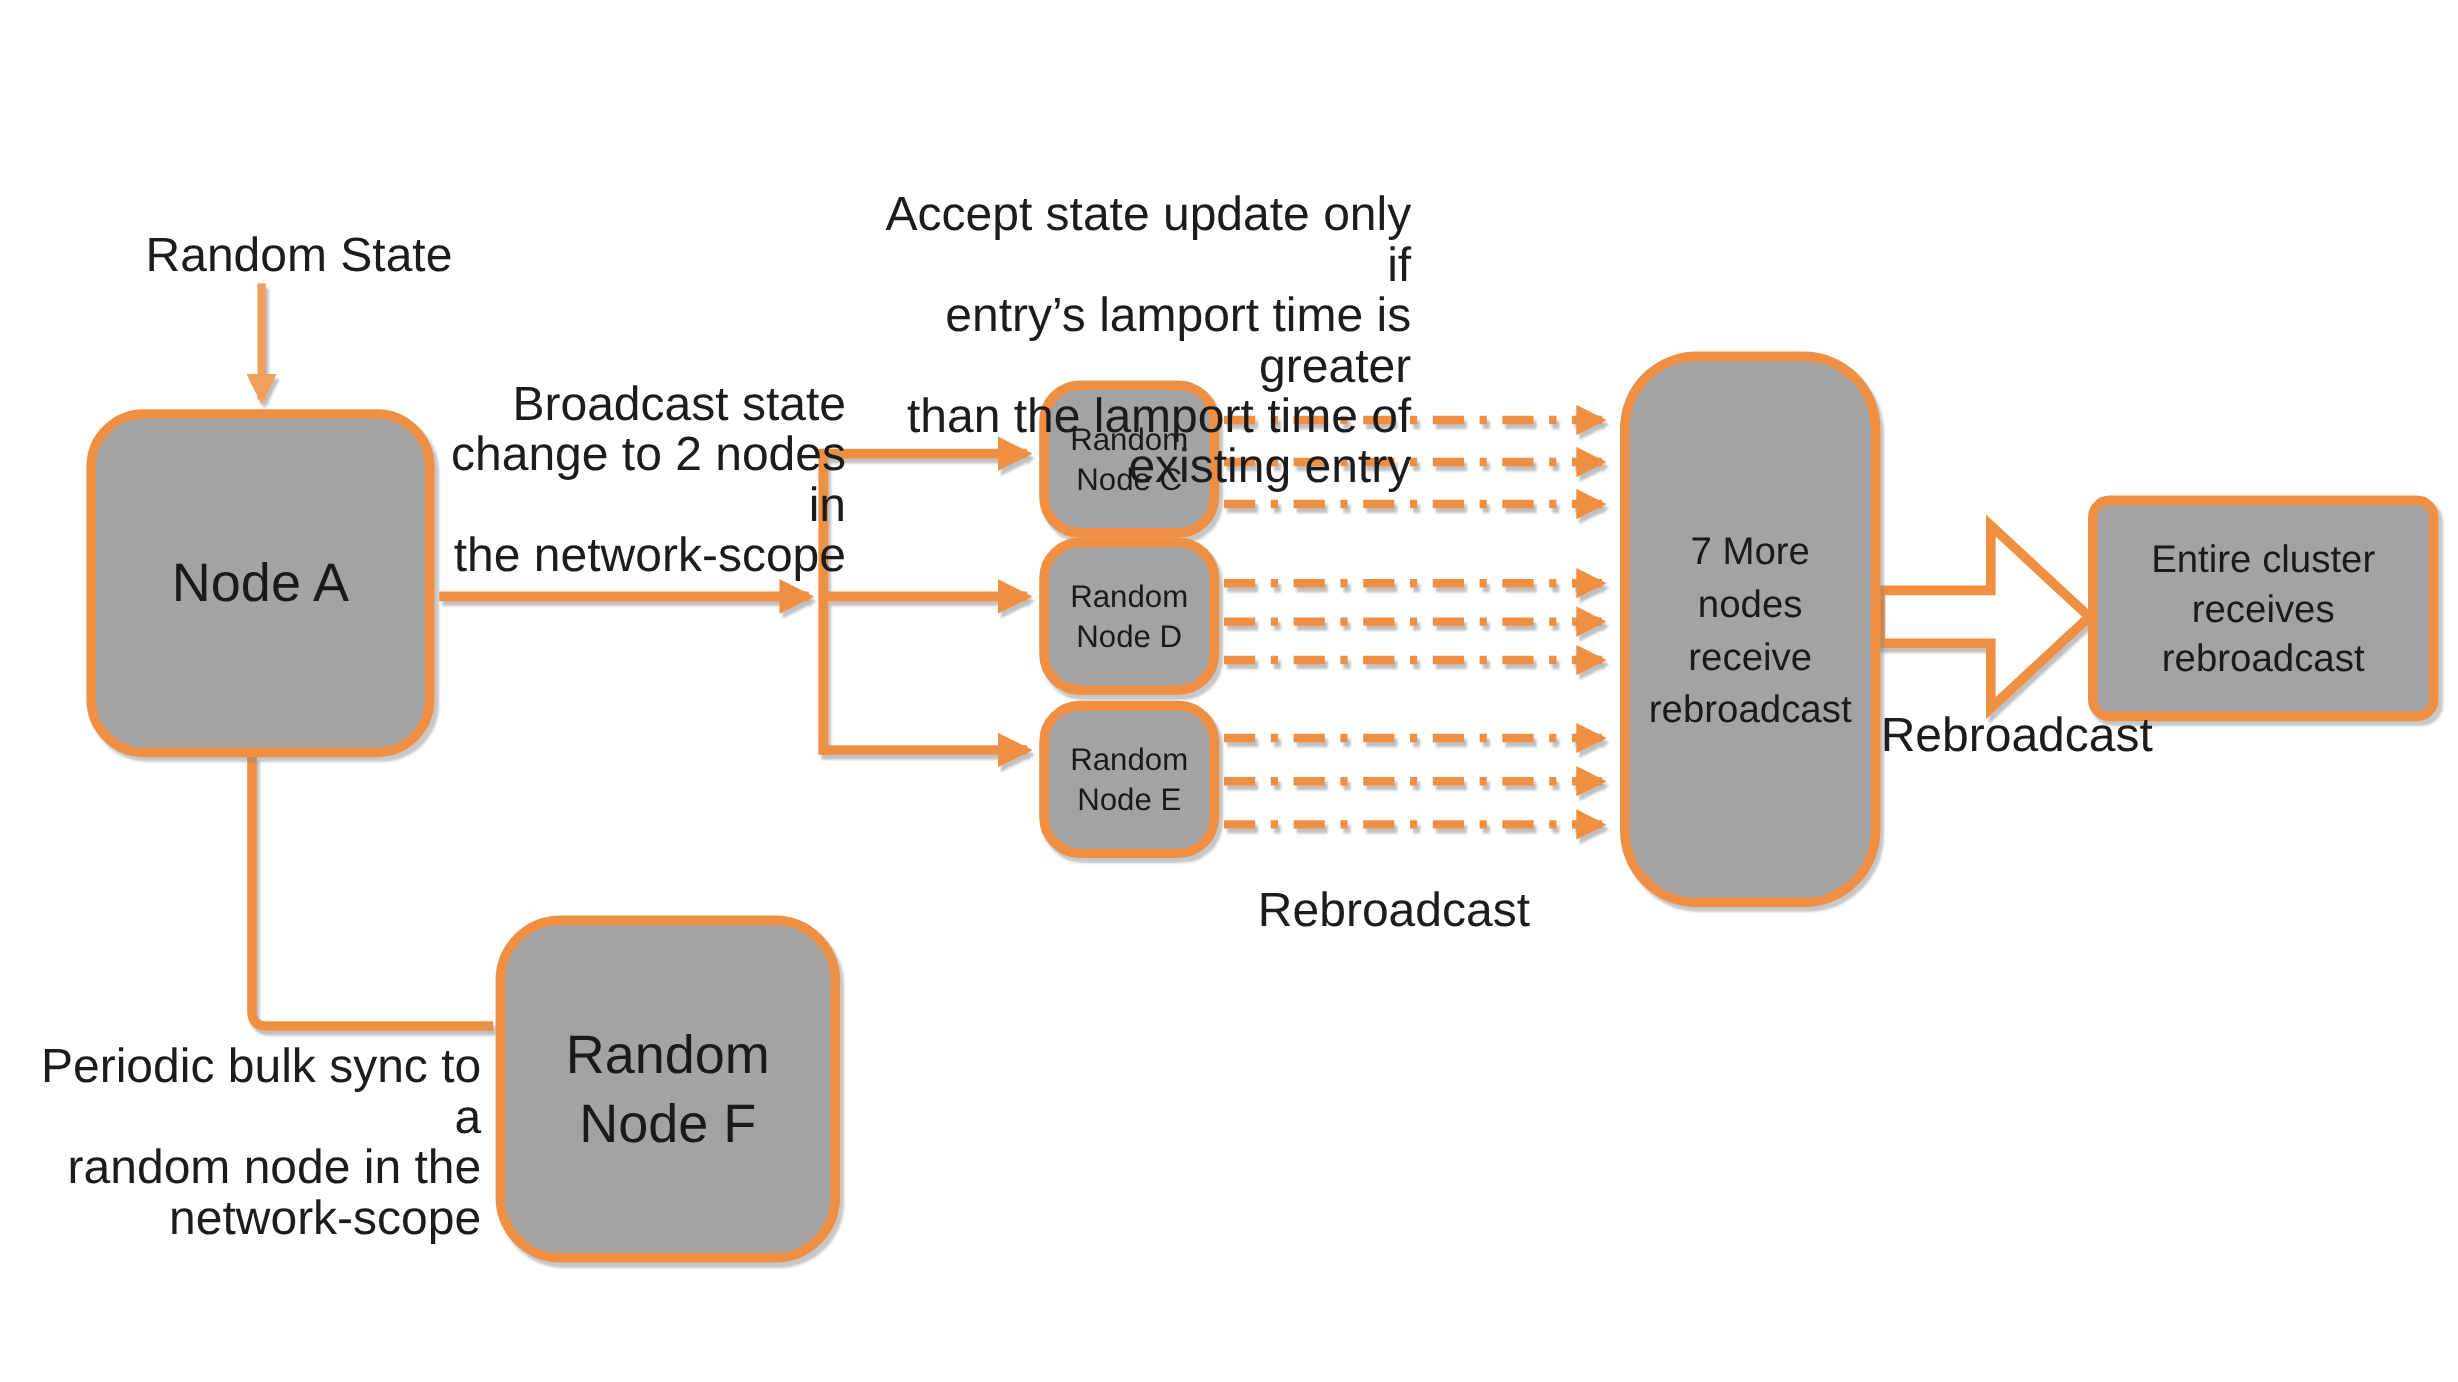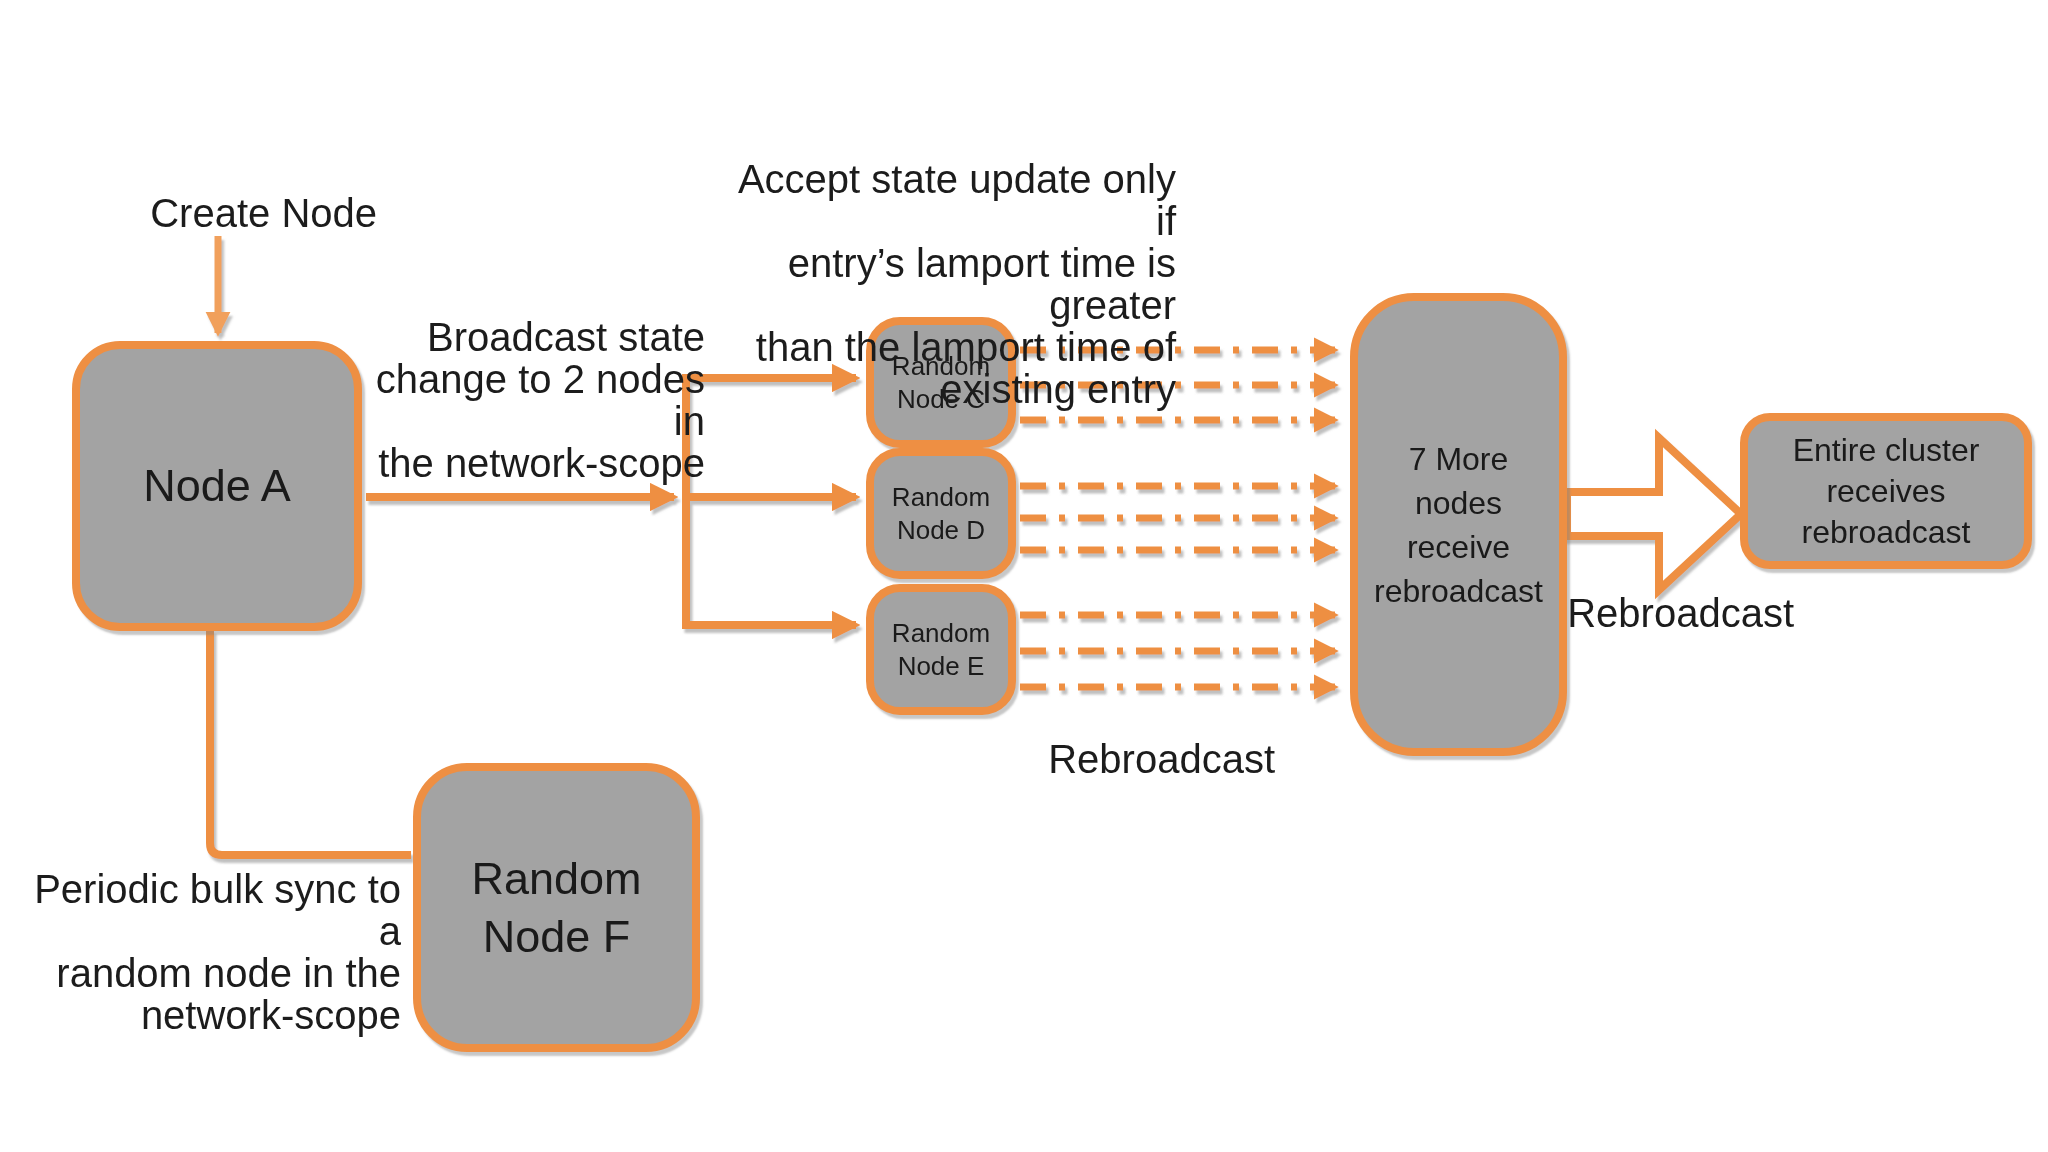--- a/index.html
+++ b/index.html
@@ -21,21 +21,21 @@
   .title{
     position:absolute;z-index:3;color:#111;font-weight:bold;
     font-size:102px;letter-spacing:-3px;line-height:1.1;white-space:nowrap;
   }
   .box-a{left:72px;top:341px;width:290px;height:290px;border-radius:48px;font-size:45px;}
   .box-c{left:866px;top:317px;width:150px;height:131px;border-radius:34px;font-size:26px;line-height:33px;}
   .box-d{left:866px;top:448px;width:150px;height:131px;border-radius:34px;font-size:26px;line-height:33px;}
   .box-e{left:866px;top:584px;width:150px;height:131px;border-radius:34px;font-size:26px;line-height:33px;}
   .box-f{left:413px;top:763px;width:287px;height:289px;border-radius:54px;font-size:45px;line-height:58px;}
   .box-nine{left:1350px;top:293px;width:217px;height:463px;border-radius:64px;font-size:32px;line-height:44px;}
-  .box-entire{left:1740px;top:413px;width:292px;height:156px;border-radius:30px;font-size:32px;line-height:41px;}
+  .box-entire{left:1740px;top:413px;width:292px;height:188px;border-radius:18px;font-size:32px;line-height:41px;}
 </style>
 </head>
 <body>
 
 <div class="canvas">
 
   <svg class="layer-svg" width="2048" height="1152" viewBox="0 0 2048 1152">
     <defs>
       <marker id="ah" viewBox="0 0 4 4" refX="3.4" refY="2" markerWidth="3.6" markerHeight="3.6" orient="auto" markerUnits="strokeWidth">
         <path d="M0,0 L4,2 L0,4 Z" fill="#EE8F43"></path>
@@ -72,21 +72,21 @@
 
       <path d="M 1020 615 L 1335 615" stroke="#EE8F43" stroke-width="7" fill="none" stroke-dasharray="26 13 6 13" marker-end="url(#ah)"></path>
       <path d="M 1020 651 L 1335 651" stroke="#EE8F43" stroke-width="7" fill="none" stroke-dasharray="26 13 6 13" marker-end="url(#ah)"></path>
       <path d="M 1020 687 L 1335 687" stroke="#EE8F43" stroke-width="7" fill="none" stroke-dasharray="26 13 6 13" marker-end="url(#ah)"></path>
 
       <polygon points="1567,492 1659,492 1659,438 1741,514 1659,590 1659,536 1567,536" fill="#ffffff" stroke="#EE8F43" stroke-width="8" stroke-linejoin="miter"></polygon>
     </g>
   </svg>
 
 
-  <div class="note" style="left:57px;top:192px;width:320px;">Create Node</div>
+  <div class="note" style="left:57px;top:192px;width:320px;">Random State</div>
   <div class="note" style="left:335px;top:316px;width:370px;">Broadcast state
 change to 2 nodes in
 the network-scope</div>
   <div class="note" style="left:726px;top:158px;width:450px;">Accept state update only if
 entry’s lamport time is greater
 than the lamport time of
 existing entry</div>
   <div class="note" style="left:31px;top:868px;width:370px;">Periodic bulk sync to a
 random node in the
 network-scope</div>

